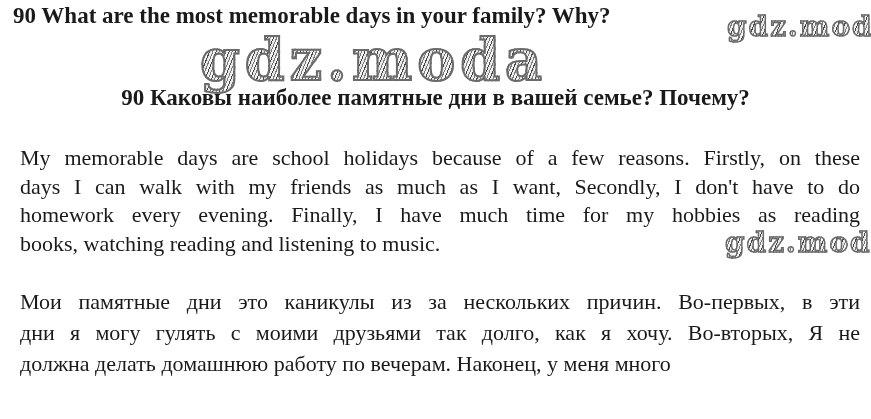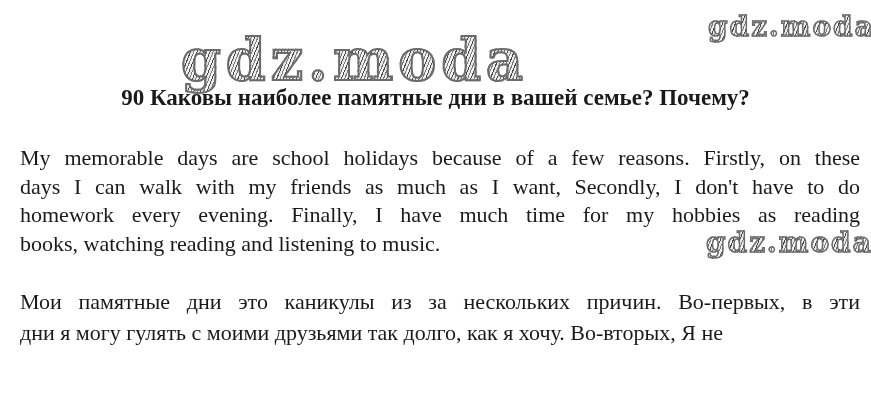--- a/index.html
+++ b/index.html
@@ -56,20 +56,21 @@
       112deg,
       #474747 0px, #474747 1px,
       #e9e9e9 1px, #e9e9e9 3px,
       #7a7a7a 3px, #7a7a7a 4px,
       #f3f3f3 4px, #f3f3f3 6px
     );
     -webkit-background-clip: text;
     background-clip: text;
     -webkit-text-stroke: 1.4px var(--watermark-color);
     user-select: none;
+    margin-left: 19px;
   }
   .watermark.big {
     left: 181px;
     top: 26px;
     font-size: 57px;
     letter-spacing: 5px;
     -webkit-text-stroke-width: 2px;
   }
   .watermark.top-right {
     left: 708px;
@@ -82,34 +83,36 @@
     top: 226px;
     font-size: 28px;
     letter-spacing: 2px;
   }
 </style>
 </head>
 <body>
 
 <div class="page">
 
+  <div class="q-title en">90 What are the most memorable days in your family? Why?</div>
 
   <div class="watermark top-right">gdz.moda</div>
 
   <div class="watermark big">gdz.moda</div>
 
   <div class="q-title ru">90 Каковы наиболее памятные дни в вашей семье? Почему?</div>
 
   <div class="answer en">
       <div class="line">My memorable days are school holidays because of a few reasons. Firstly, on these</div>
       <div class="line">days I can walk with my friends as much as I want, Secondly, I don't have to do</div>
       <div class="line">homework every evening. Finally, I have much time for my hobbies as reading</div>
       <div class="line">books, watching reading and listening to music.</div>
     </div>
 
   <div class="watermark mid-right">gdz.moda</div>
 
   <div class="answer ru">
       <div class="line">Мои памятные дни это каникулы из за нескольких причин. Во-первых, в эти</div>
       <div class="line">дни я могу гулять с моими друзьями так долго, как я хочу. Во-вторых, Я не</div>
+      <div class="line">должна делать домашнюю работу по вечерам. Наконец, у меня много</div>
     </div>
 
 </div>
 
 </body></html>

